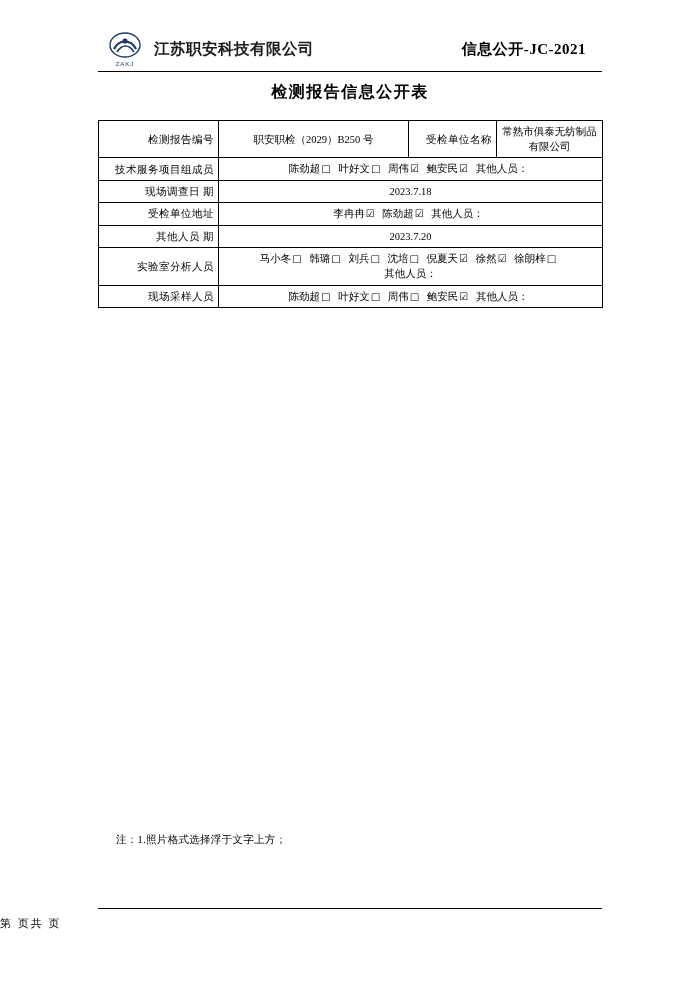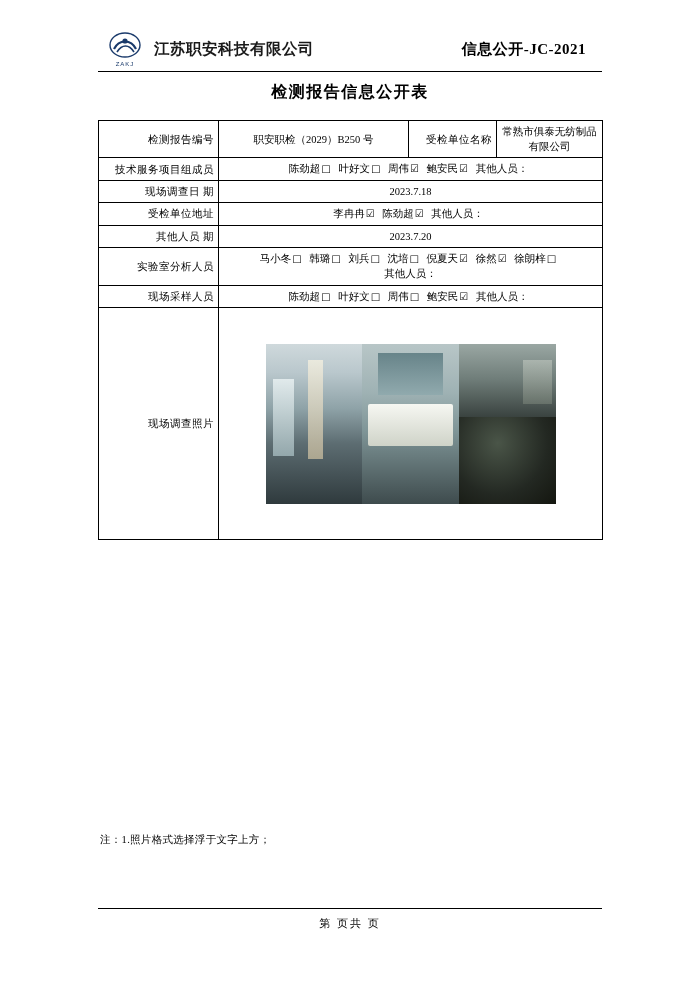--- a/index.html
+++ b/index.html
@@ -219,40 +219,39 @@
     background: linear-gradient(180deg,#c8d0cd 0%,#9aa6a2 25%,#434b47 60%,#15170f 100%);
   }
   .ps4:before{
     content:"";position:absolute;left:40%;top:0;width:30%;height:100%;
     background:linear-gradient(180deg,#2a2f27,#0e100c);
   }
 
   
   .note {
     position: absolute;
-    left: 100px;
+    left: 116px;
     top: 833px;
     font-size: 10.5px;
     letter-spacing: 0.3px;
   }
 
   
   .footer-line {
     position: absolute;
     left: 98px;
     top: 908px;
     width: 504px;
     border-top: 1.2px solid #000;
   }
   .footer-text {
     position: absolute;
     top: 916px;
     left: 0;
     width: 100%;
-    text-align: center;
     font-size: 11px;
     letter-spacing: 2px;
   }
 </style>
 </head>
 <body>
 
 <div class="page">
 
   <div class="header">
@@ -329,30 +328,20 @@
       <tr>
         <td class="label">现场采样人员</td>
         <td class="value-left" colspan="3">
           <span class="nm"><span>陈劲超</span><span class="cb">□</span></span>
           <span class="nm"><span>叶好文</span><span class="cb">□</span></span>
           <span class="nm"><span>周伟</span><span class="cb">□</span></span>
           <span class="nm"><span>鲍安民</span><span class="cb">☑</span></span>
           <span class="nm">其他人员：</span>
         </td>
       </tr>
-      <tr>
-        <td class="label">现场调查照片</td>
-        <td class="photo-cell" colspan="3">
-          <div class="photo-strip">
-            <div class="ph ph1"></div>
-            <div class="ph ph2"></div>
-            <div class="ph ph3"></div>
-          </div>
-        </td>
-      </tr>
     </tbody>
   </table>
 
   <div class="note">注：1.照片格式选择浮于文字上方；</div>
 
   <div class="footer-line"></div>
   <div class="footer-text">第  页共    页</div>
 
 </div>
 

